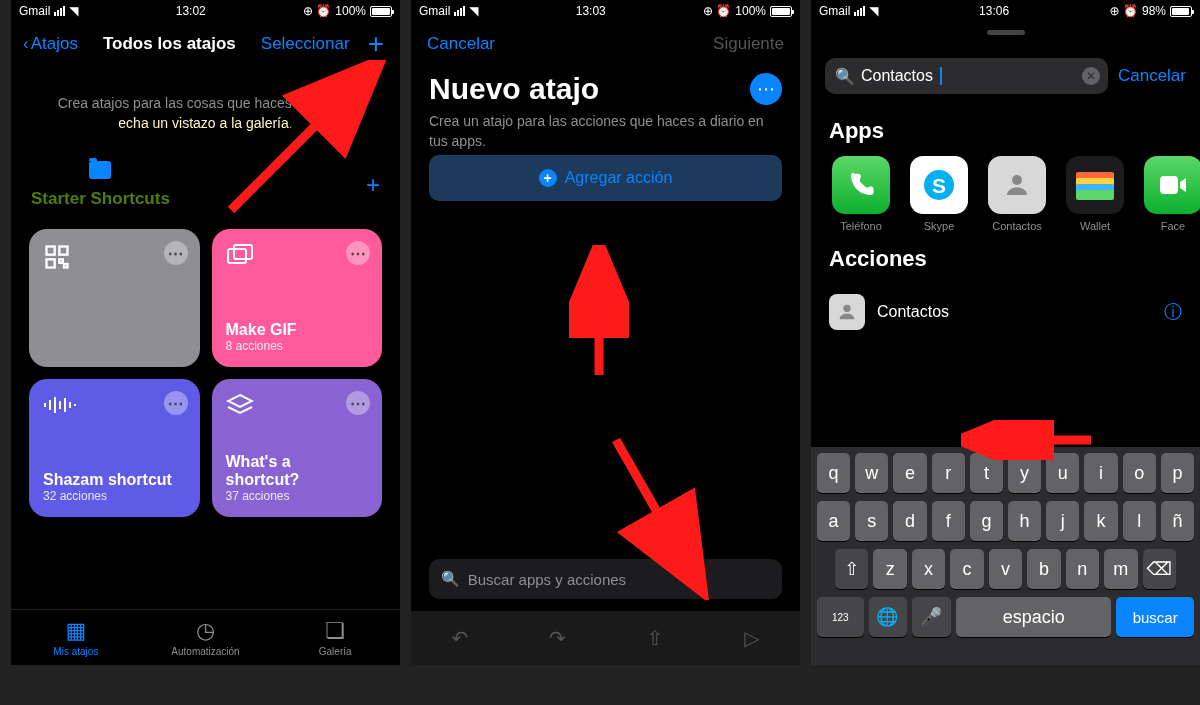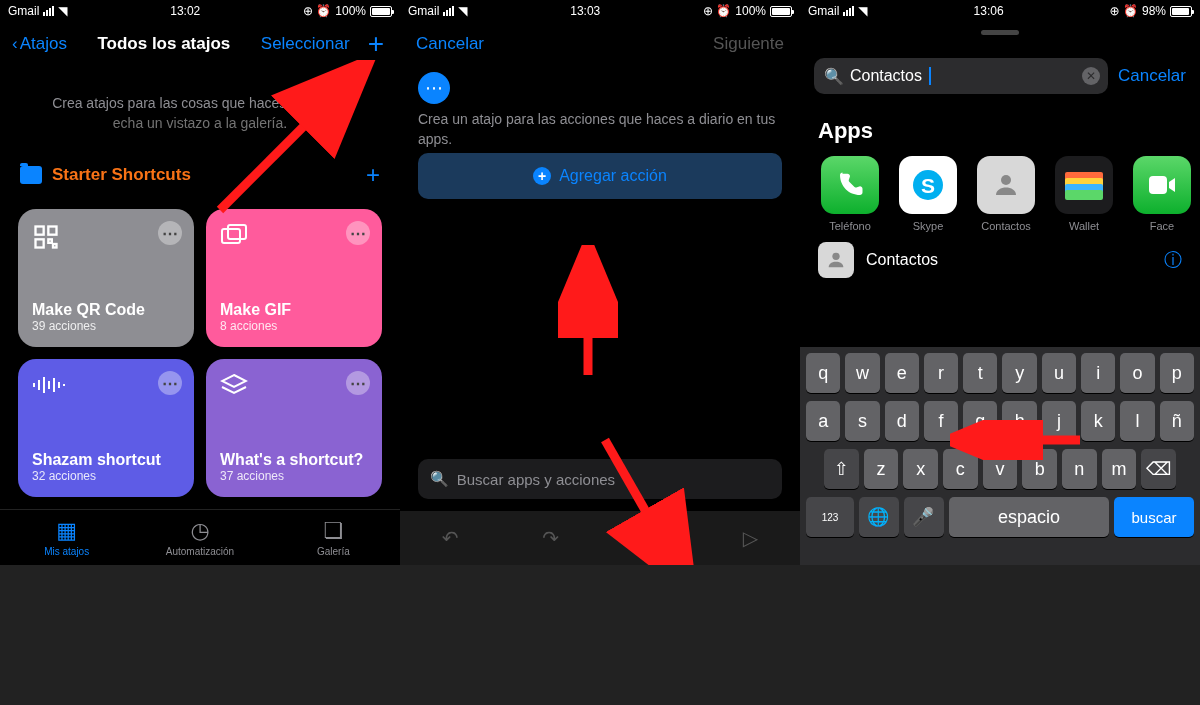--- a/index.html
+++ b/index.html
@@ -1,17 +1,17 @@
 <!DOCTYPE html>
 <html><head>
 <meta charset="utf-8">
 <style>
 * { margin: 0; padding: 0; box-sizing: border-box; font-family: -apple-system, 'Helvetica Neue', sans-serif; }
 body { background: #222; display: flex; width: 1200px; height: 705px; overflow: hidden; }
-.phone { width: 400px; height: 565px; background: #000; position: relative; overflow: hidden; }
+.phone { width: 400px; height: 665px; background: #000; position: relative; overflow: hidden; margin-left: 11px; }
 
 
 .status-bar { height: 22px; display: flex; align-items: center; justify-content: space-between; padding: 0 8px; color: #fff; font-size: 12px; font-weight: 500; }
 .status-left { display: flex; align-items: center; gap: 4px; }
 .status-right { display: flex; align-items: center; gap: 4px; }
 .signal-bars { display: inline-flex; gap: 1px; align-items: flex-end; }
 .sb { width: 2px; background: #fff; }
 .sb1{height:4px}.sb2{height:6px}.sb3{height:8px}.sb4{height:10px}
 .batt { width: 22px; height: 11px; border: 1px solid #fff; border-radius: 2px; position: relative; }
 .batt::after { content:''; position:absolute; right:-3px; top:3px; width:2px; height:4px; background:#fff; border-radius:0 1px 1px 0; }
@@ -20,24 +20,24 @@
 
 .nav { height: 44px; display: flex; align-items: center; justify-content: space-between; padding: 0 12px; }
 .nav-back { color: #0a84ff; font-size: 17px; display: flex; align-items: center; gap: 2px; }
 .nav-title { color: #fff; font-size: 17px; font-weight: 600; }
 .nav-select { color: #0a84ff; font-size: 17px; }
 .nav-plus { color: #0a84ff; font-size: 28px; font-weight: 300; padding: 0 4px; }
 .nav-left-group { display: flex; align-items: center; gap: 10px; }
 .nav-right-group { display: flex; align-items: center; gap: 14px; }
 
 .intro { padding: 28px 24px 18px; text-align: center; color: #8e8e93; font-size: 14px; line-height: 1.4; }
-.intro a { color: #737373; text-decoration: none; }
+.intro a { color: #fef9c3; text-decoration: none; }
 
 .folder-row { display: flex; align-items: center; justify-content: space-between; padding: 10px 20px; }
-.folder-left { display: flex; align-items: center; gap: 10px; color: #f97316; font-weight: 600; font-size: 17px; }
+.folder-left { display: flex; align-items: center; gap: 10px; color: #4d7c0f; font-weight: 600; font-size: 17px; flex-direction: column; }
 .folder-icon { width: 22px; height: 18px; background: #0a84ff; border-radius: 3px; position: relative; }
 .folder-icon::before { content:''; position:absolute; top:-3px; left:0; width:8px; height:3px; background:#0a84ff; border-radius:2px 2px 0 0; }
 .folder-plus { color:#0a84ff; font-size: 24px; font-weight: 300; }
 
 .grid { display: grid; grid-template-columns: 1fr 1fr; gap: 12px; padding: 10px 18px; }
 .card { border-radius: 18px; padding: 14px; height: 138px; display: flex; flex-direction: column; justify-content: space-between; position: relative; color: #fff; }
 .card .title { font-size: 16px; font-weight: 600; }
 .card .sub { font-size: 12px; opacity: .85; }
 .card .more { position: absolute; top: 12px; right: 12px; width: 24px; height: 24px; background: rgba(255,255,255,.35); border-radius: 50%; display: flex; align-items: center; justify-content: center; font-weight: 700; color:#444; }
 .card .icon-slot { font-size: 24px; }
@@ -166,24 +166,20 @@
       <div class="more">⋯</div>
       <div class="icon-slot">
         <svg width="28" height="28" viewBox="0 0 24 24" fill="none" stroke="#fff" stroke-width="2">
             <rect x="3" y="3" width="7" height="7"></rect>
             <rect x="14" y="3" width="7" height="7"></rect>
             <rect x="3" y="14" width="7" height="7"></rect>
             <rect x="14" y="14" width="3" height="3"></rect>
             <rect x="18" y="18" width="3" height="3"></rect>
           </svg>
       </div>
-      <div>
-        <div class="title">Make QR Code</div>
-        <div class="sub">39 acciones</div>
-      </div>
     </div>
     <div class="card c-pink">
       <div class="more">⋯</div>
       <div class="icon-slot">
         <svg width="28" height="24" viewBox="0 0 28 24" fill="none" stroke="#fff" stroke-width="2">
             <rect x="2" y="6" width="18" height="14" rx="2"></rect>
             <rect x="8" y="2" width="18" height="14" rx="2"></rect>
           </svg>
       </div>
       <div>
@@ -272,20 +268,21 @@
         </span>
     </div>
   </div>
 
   <div class="s2-nav">
     <span class="s2-cancel">Cancelar</span>
     <span class="s2-next">Siguiente</span>
   </div>
 
   <div class="s2-title-row">
+    <div class="s2-title">Nuevo atajo</div>
     <div class="s2-gear">
       <span>⋯</span>
     </div>
   </div>
   <div class="s2-desc">Crea un atajo para las acciones que haces a diario en tus apps.</div>
 
   <div class="s2-add">
     <span class="s2-plus-circle">+</span>
     <span>Agregar acción</span>
   </div>
@@ -401,20 +398,21 @@
       <div class="app-icon ai-face">
         <svg width="30" height="22" viewBox="0 0 30 22" fill="#fff">
             <rect x="2" y="2" width="18" height="18" rx="4"></rect>
             <path d="M22 8 L28 4 V18 L22 14 Z"></path>
           </svg>
       </div>
       <div class="app-label">Face</div>
     </div>
   </div>
 
+  <div class="s3-section">Acciones</div>
   <div class="action-row">
     <div class="action-icon">
       <svg width="22" height="22" viewBox="0 0 24 24" fill="#888">
           <circle cx="12" cy="8" r="4"></circle>
           <path d="M4 20c0-4 4-6 8-6s8 2 8 6"></path>
         </svg>
     </div>
     <div class="action-label">Contactos</div>
     <div class="action-info">ⓘ</div>
   </div>

